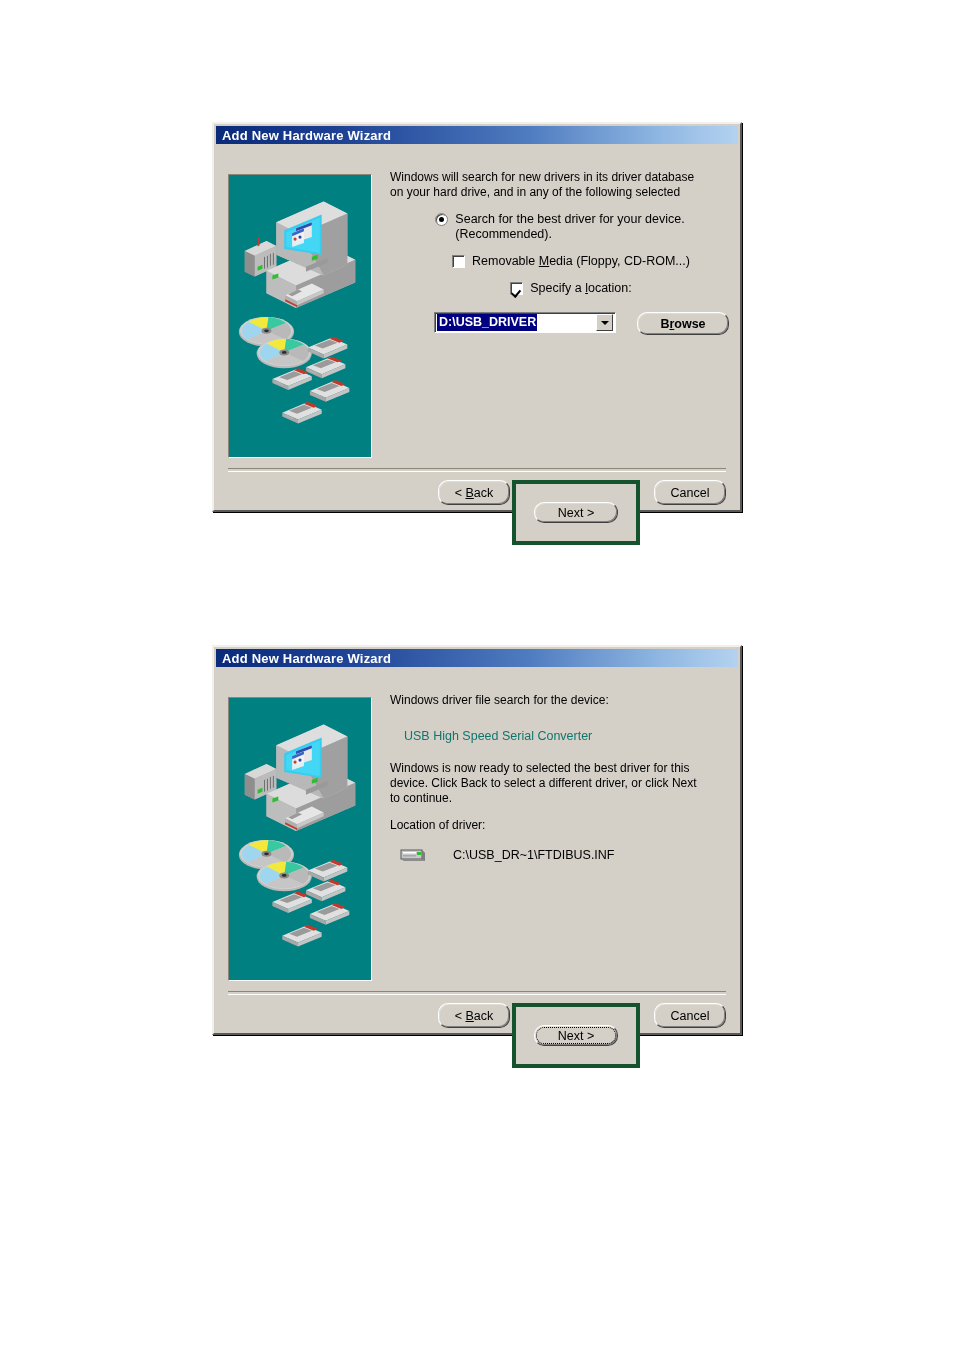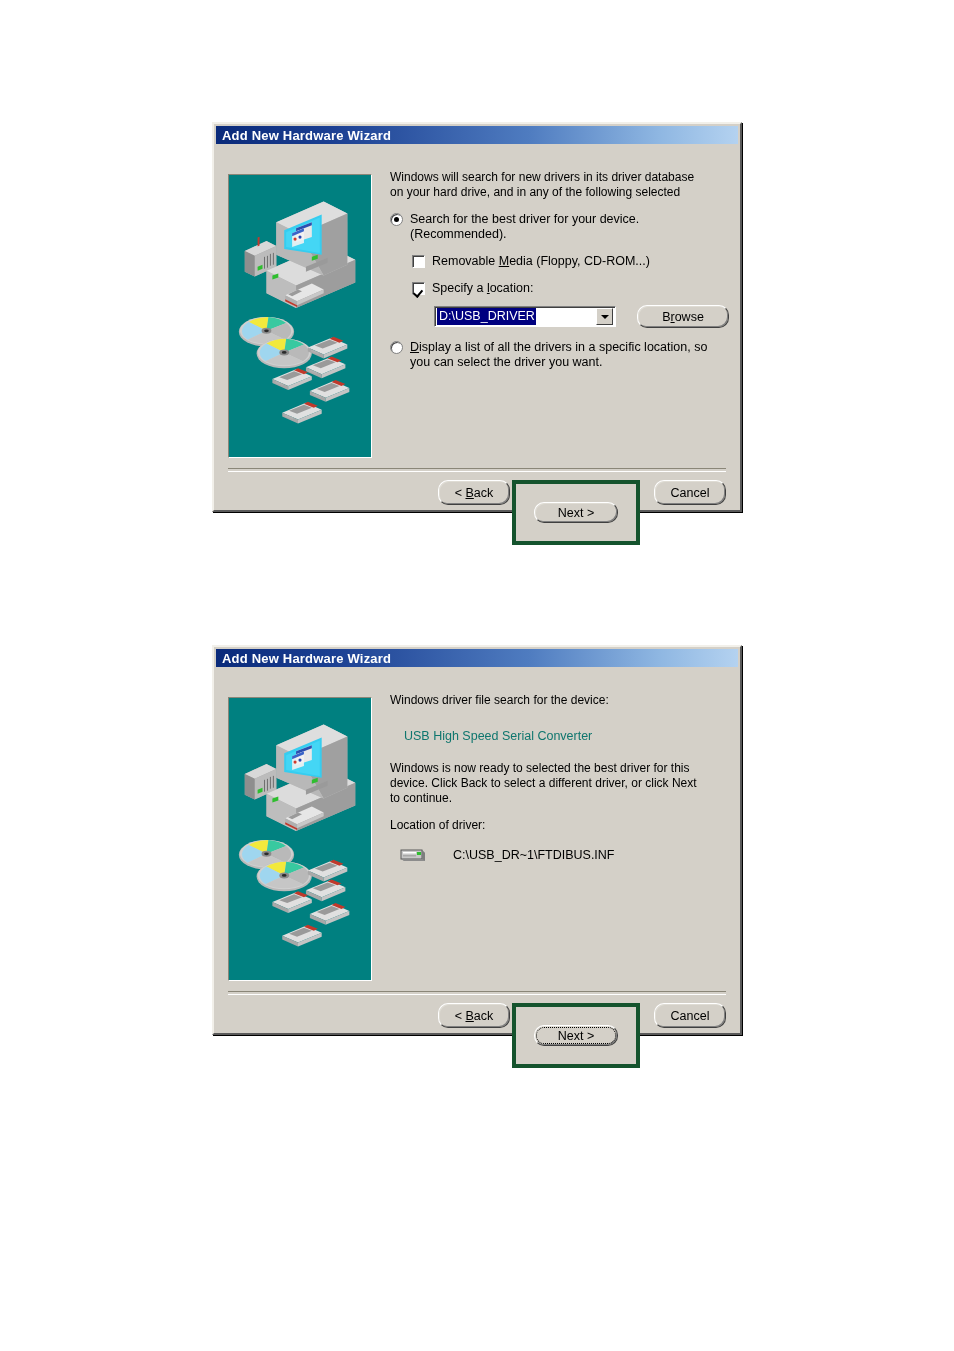--- a/index.html
+++ b/index.html
@@ -80,20 +80,21 @@
     color: #000000;
     line-height: 15px;
     white-space: pre-line;
   }
 
   
   .opt-row {
     display: flex;
     align-items: flex-start;
     margin-top: 12px;
+    justify-content: center;
   }
   .opt-row.indent { margin-left: 22px; }
   .opt-label {
     font-size: 12.5px;
     line-height: 15px;
     color: #000;
     margin-left: 7px;
     white-space: pre-line;
   }
   .radio {
@@ -135,23 +136,24 @@
     width: 4px; height: 7px;
     border-right: 2px solid #000;
     border-bottom: 2px solid #000;
     transform: rotate(40deg);
   }
   .u { text-decoration: underline; }
 
   
   .combo-row {
     display: flex;
-    align-items: center;
-    margin-top: 9px;
+    align-items: flex-start;
+    margin-top: 16px;
     margin-left: 44px;
+    font-weight: bold;
   }
   .combo {
     width: 182px;
     height: 21px;
     background: #ffffff;
     border-top: 1px solid #808080;
     border-left: 1px solid #808080;
     border-right: 1px solid #ffffff;
     border-bottom: 1px solid #ffffff;
     box-shadow: inset 1px 1px 0 #404040;
@@ -438,25 +440,20 @@
           <span class="combo-fill"></span>
           <span class="combo-arrow">
             <span class="arrow-glyph"></span>
           </span>
         </div>
         <div class="btn browse-btn">
           <span>B<span class="u">r</span>owse</span>
         </div>
       </div>
 
-      <div class="opt-row">
-        <span class="radio"></span>
-        <span class="opt-label"><span class="u">D</span>isplay a list of all the drivers in a specific location, so
-you can select the driver you want.</span>
-      </div>
     </div>
 
     <div class="separator"></div>
 
     <div class="nav-buttons">
       <div class="btn nav-btn">
         <span>&lt; <span class="u">B</span>ack</span>
       </div>
       <div class="gap-sm"></div>
       <div class="default-wrap">

